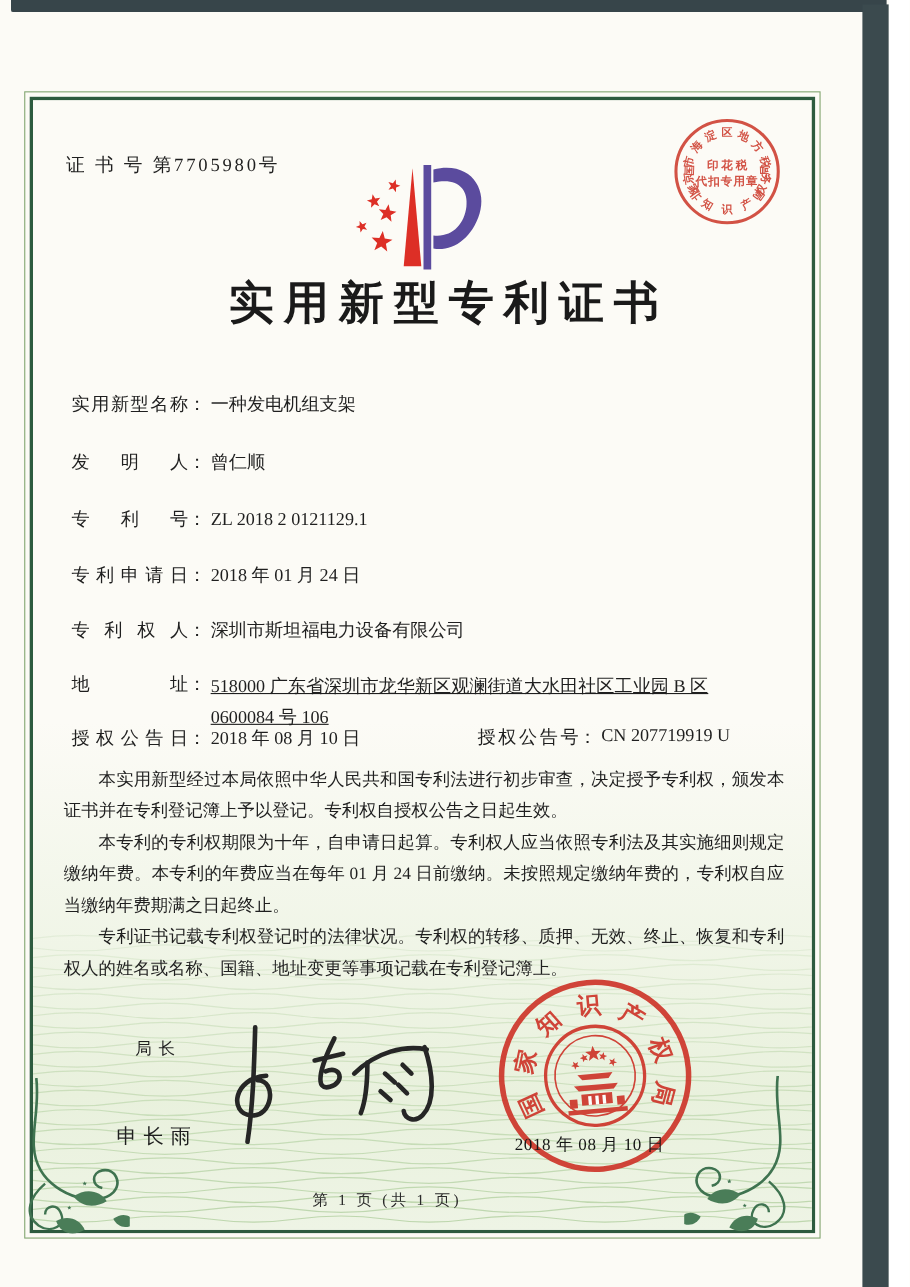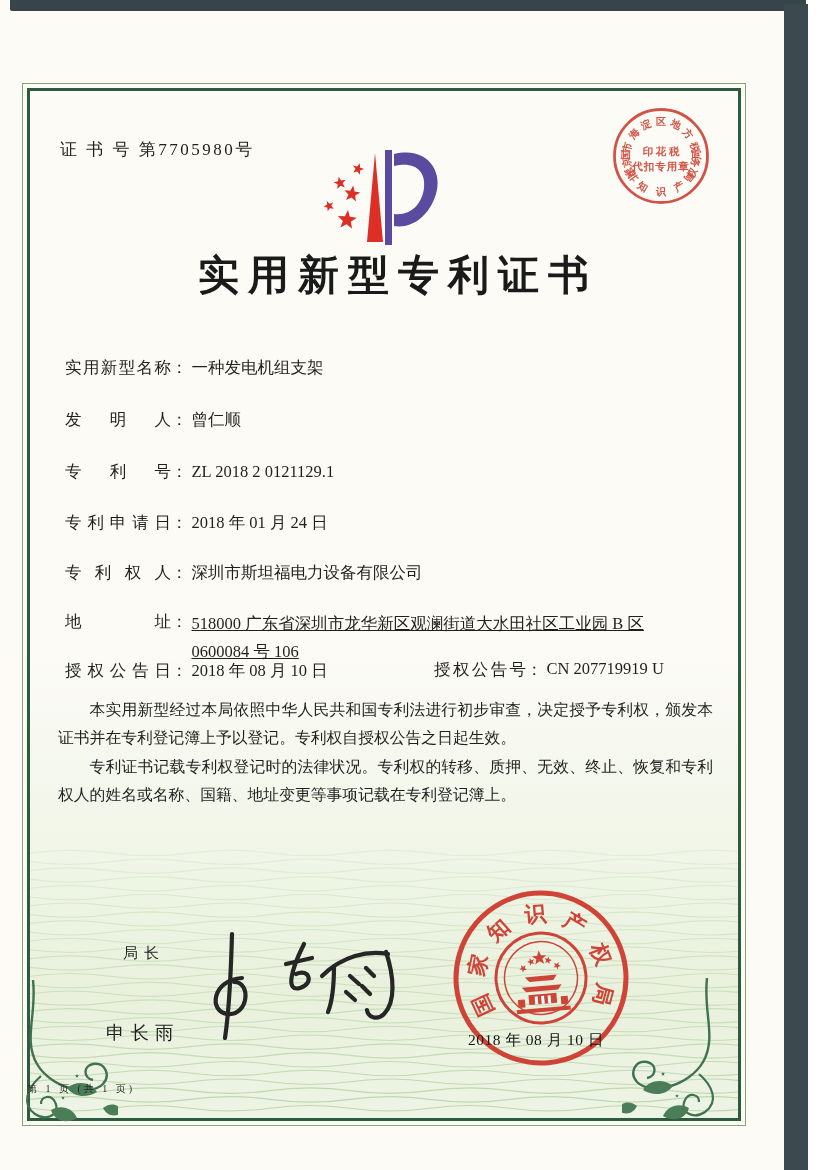--- a/index.html
+++ b/index.html
@@ -10,37 +10,37 @@
   .right-band{position:absolute;left:784px;top:4px;width:24px;height:1166px;background:#3b4a4e;}
   .right-white{position:absolute;left:808px;top:0;width:19px;height:1170px;background:#fff;}
   
   .frame{position:absolute;left:27px;top:88px;width:708px;height:1027px;border:3px solid #2d5b3f;}
   .frame::before{content:"";position:absolute;inset:-8px;border:1.5px solid #82a671;pointer-events:none;}
   .frame-inner{position:absolute;inset:0;background:linear-gradient(180deg,rgba(236,244,226,0) 55%,rgba(231,241,220,.5) 72%,#e9f1dd 88%,#eef4e5 100%);}
   .waves{position:absolute;inset:0;width:100%;height:100%;}
   
   .abs{position:absolute;}
   .cert-number{left:60px;top:138px;font-size:17px;letter-spacing:2.5px;}
-  .title{left:48px;top:248px;width:700px;text-align:center;font-size:41px;font-weight:bold;letter-spacing:9px;color:#1a1a1a;}
+  .title{left:58px;top:248px;width:700px;text-align:center;font-size:41px;font-weight:bold;letter-spacing:9px;color:#1a1a1a;}
   .frow{position:absolute;left:65px;display:flex;align-items:flex-start;font-size:16.5px;line-height:1.45;}
   .flabel{display:inline-block;width:106px;text-align:justify;text-align-last:justify;flex:0 0 106px;}
   .colon{flex:0 0 auto;}
   .fval{white-space:nowrap;padding-left:4px;}
   .fval.wrap{white-space:normal;width:478px;line-height:1.7;text-decoration:underline;}
   .frow2{position:absolute;left:434px;display:flex;font-size:16.5px;}
   .frow2 .flabel{width:92px;flex-basis:92px;}
   .paras{left:58px;top:696px;width:655px;font-size:15.8px;line-height:1.8;text-align:justify;}
   .paras p{margin:0;text-indent:2em;}
   .director-title{left:106px;top:944px;font-size:15px;letter-spacing:6px;margin-left:17px;}
   .director-name{left:106px;top:984px;font-size:18.5px;letter-spacing:6px;margin-top:36px;}
   .signature{left:182px;top:920px;}
   .tax-seal{left:611px;top:106px;opacity:.95;}
   .main-seal{left:449px;top:886px;transform:rotate(-5deg);opacity:.93;}
   .seal-date{left:468px;top:1030px;font-size:15.5px;letter-spacing:.5px;color:#161616;}
-  .footer{left:27px;top:1082px;width:650px;text-align:left;font-size:10px;letter-spacing:3px;color:#2a2a2a;}
+  .footer{left:27px;top:1082px;width:650px;text-align:center;font-size:14px;letter-spacing:3px;color:#2a2a2a;}
   .flourish{position:absolute;}
   text{font-family:"Liberation Serif","DejaVu Serif",serif;}
 </style>
 </head>
 <body>
 
 <div class="scan">
   <div class="top-band"></div>
   <div class="right-band"></div>
   <div class="right-white"></div>
@@ -152,20 +152,21 @@
     <span class="fval">2018 年 08 月 10 日</span>
   </div>
   <div class="frow2" style="top:659px">
     <span class="flabel">授权公告号</span>
       <span class="colon">：</span>
     <span class="fval">CN 207719919 U</span>
   </div>
 
   <div class="abs paras">
     <p>本实用新型经过本局依照中华人民共和国专利法进行初步审查，决定授予专利权，颁发本证书并在专利登记簿上予以登记。专利权自授权公告之日起生效。</p>
+    <p>本专利的专利权期限为十年，自申请日起算。专利权人应当依照专利法及其实施细则规定缴纳年费。本专利的年费应当在每年 01 月 24 日前缴纳。未按照规定缴纳年费的，专利权自应当缴纳年费期满之日起终止。</p>
     <p>专利证书记载专利权登记时的法律状况。专利权的转移、质押、无效、终止、恢复和专利权人的姓名或名称、国籍、地址变更等事项记载在专利登记簿上。</p>
   </div>
 
   <div class="abs director-title">局长</div>
   <div class="abs director-name">申长雨</div>
   <svg class="abs signature" width="225" height="120" viewBox="0 0 225 120">
     <g fill="none" stroke="#262626" stroke-width="4.2" stroke-linecap="round" stroke-linejoin="round">
       <path d="M50,14 C49,50 48,85 43,118"></path>
       <path d="M60,58 C30,60 26,92 46,94 C66,96 70,62 52,62"></path>
       <path d="M104,44 L130,38"></path>

